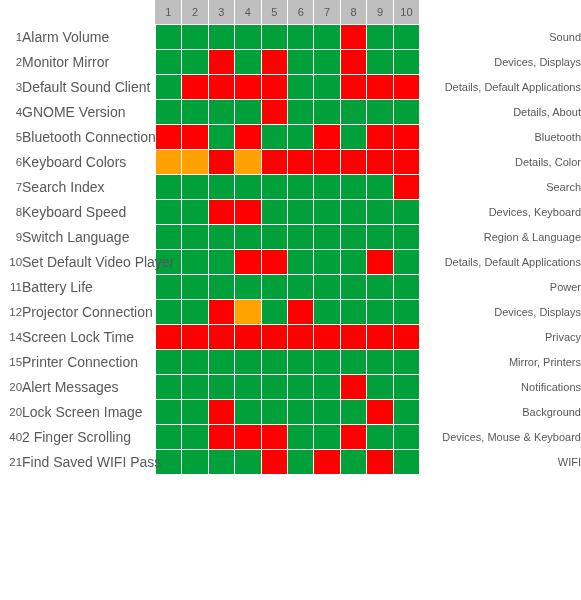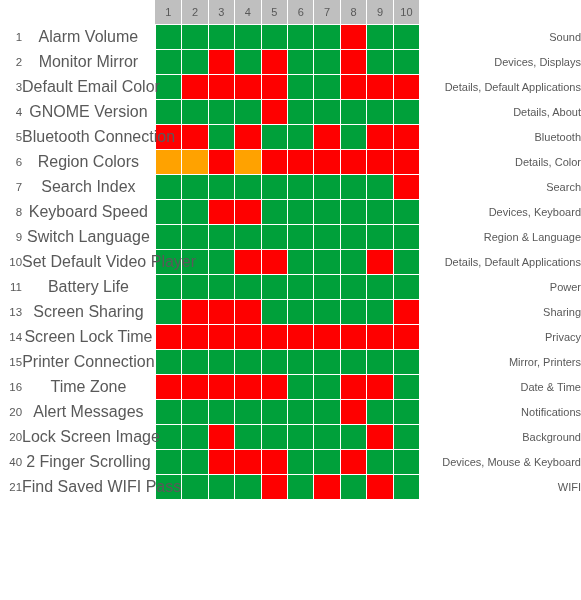--- a/index.html
+++ b/index.html
@@ -55,22 +55,22 @@
 
   .num-cell {
     font-size: 11.5px;
     text-align: right;
     padding-right: 6px;
     vertical-align: middle;
     color: #595959;
     white-space: nowrap;
   }
   .task-cell {
-    font-size: 16px;
-    text-align: center;
+    font-size: 14px;
+    text-align: left;
     vertical-align: middle;
     color: #595959;
     white-space: nowrap;
     padding-left: 1px;
   }
   .loc-cell {
     font-size: 11px;
     text-align: right;
     vertical-align: middle;
     color: #595959;
@@ -149,21 +149,21 @@
           <td class="grid-cell r" data-row="2"></td>
           <td class="grid-cell g" data-row="2"></td>
           <td class="grid-cell g" data-row="2"></td>
           <td class="grid-cell r" data-row="2"></td>
           <td class="grid-cell g" data-row="2"></td>
           <td class="grid-cell g" data-row="2"></td>
           <td class="loc-cell">Devices, Displays</td>
         </tr>
         <tr class="data-row">
           <td class="num-cell">3</td>
-          <td class="task-cell">Default Email Color</td>
+          <td class="task-cell">Default Sound Client</td>
           <td class="grid-cell g" data-row="3"></td>
           <td class="grid-cell r" data-row="3"></td>
           <td class="grid-cell r" data-row="3"></td>
           <td class="grid-cell r" data-row="3"></td>
           <td class="grid-cell r" data-row="3"></td>
           <td class="grid-cell g" data-row="3"></td>
           <td class="grid-cell g" data-row="3"></td>
           <td class="grid-cell r" data-row="3"></td>
           <td class="grid-cell r" data-row="3"></td>
           <td class="grid-cell r" data-row="3"></td>
@@ -194,21 +194,21 @@
           <td class="grid-cell g" data-row="5"></td>
           <td class="grid-cell g" data-row="5"></td>
           <td class="grid-cell r" data-row="5"></td>
           <td class="grid-cell g" data-row="5"></td>
           <td class="grid-cell r" data-row="5"></td>
           <td class="grid-cell r" data-row="5"></td>
           <td class="loc-cell">Bluetooth</td>
         </tr>
         <tr class="data-row">
           <td class="num-cell">6</td>
-          <td class="task-cell">Region Colors</td>
+          <td class="task-cell">Keyboard Colors</td>
           <td class="grid-cell o" data-row="6"></td>
           <td class="grid-cell o" data-row="6"></td>
           <td class="grid-cell r" data-row="6"></td>
           <td class="grid-cell o" data-row="6"></td>
           <td class="grid-cell r" data-row="6"></td>
           <td class="grid-cell r" data-row="6"></td>
           <td class="grid-cell r" data-row="6"></td>
           <td class="grid-cell r" data-row="6"></td>
           <td class="grid-cell r" data-row="6"></td>
           <td class="grid-cell r" data-row="6"></td>
@@ -283,33 +283,33 @@
           <td class="grid-cell g" data-row="11"></td>
           <td class="grid-cell g" data-row="11"></td>
           <td class="grid-cell g" data-row="11"></td>
           <td class="grid-cell g" data-row="11"></td>
           <td class="grid-cell g" data-row="11"></td>
           <td class="grid-cell g" data-row="11"></td>
           <td class="grid-cell g" data-row="11"></td>
           <td class="loc-cell">Power</td>
         </tr>
         <tr class="data-row">
-          <td class="num-cell">13</td>
-          <td class="task-cell">Screen Sharing</td>
-          <td class="grid-cell g" data-row="13"></td>
-          <td class="grid-cell r" data-row="13"></td>
-          <td class="grid-cell r" data-row="13"></td>
-          <td class="grid-cell r" data-row="13"></td>
-          <td class="grid-cell g" data-row="13"></td>
-          <td class="grid-cell g" data-row="13"></td>
-          <td class="grid-cell g" data-row="13"></td>
-          <td class="grid-cell g" data-row="13"></td>
-          <td class="grid-cell g" data-row="13"></td>
-          <td class="grid-cell r" data-row="13"></td>
-          <td class="loc-cell">Sharing</td>
+          <td class="num-cell">12</td>
+          <td class="task-cell">Projector Connection</td>
+          <td class="grid-cell g" data-row="12"></td>
+          <td class="grid-cell g" data-row="12"></td>
+          <td class="grid-cell r" data-row="12"></td>
+          <td class="grid-cell o" data-row="12"></td>
+          <td class="grid-cell g" data-row="12"></td>
+          <td class="grid-cell r" data-row="12"></td>
+          <td class="grid-cell g" data-row="12"></td>
+          <td class="grid-cell g" data-row="12"></td>
+          <td class="grid-cell g" data-row="12"></td>
+          <td class="grid-cell g" data-row="12"></td>
+          <td class="loc-cell">Devices, Displays</td>
         </tr>
         <tr class="data-row">
           <td class="num-cell">14</td>
           <td class="task-cell">Screen Lock Time</td>
           <td class="grid-cell r" data-row="14"></td>
           <td class="grid-cell r" data-row="14"></td>
           <td class="grid-cell r" data-row="14"></td>
           <td class="grid-cell r" data-row="14"></td>
           <td class="grid-cell r" data-row="14"></td>
           <td class="grid-cell r" data-row="14"></td>
@@ -326,35 +326,20 @@
           <td class="grid-cell g" data-row="15"></td>
           <td class="grid-cell g" data-row="15"></td>
           <td class="grid-cell g" data-row="15"></td>
           <td class="grid-cell g" data-row="15"></td>
           <td class="grid-cell g" data-row="15"></td>
           <td class="grid-cell g" data-row="15"></td>
           <td class="grid-cell g" data-row="15"></td>
           <td class="grid-cell g" data-row="15"></td>
           <td class="grid-cell g" data-row="15"></td>
           <td class="loc-cell">Mirror, Printers</td>
-        </tr>
-        <tr class="data-row">
-          <td class="num-cell">16</td>
-          <td class="task-cell">Time Zone</td>
-          <td class="grid-cell r" data-row="16"></td>
-          <td class="grid-cell r" data-row="16"></td>
-          <td class="grid-cell r" data-row="16"></td>
-          <td class="grid-cell r" data-row="16"></td>
-          <td class="grid-cell r" data-row="16"></td>
-          <td class="grid-cell g" data-row="16"></td>
-          <td class="grid-cell g" data-row="16"></td>
-          <td class="grid-cell r" data-row="16"></td>
-          <td class="grid-cell r" data-row="16"></td>
-          <td class="grid-cell g" data-row="16"></td>
-          <td class="loc-cell">Date &amp; Time</td>
         </tr>
         <tr class="data-row">
           <td class="num-cell">20</td>
           <td class="task-cell">Alert Messages</td>
           <td class="grid-cell g" data-row="18"></td>
           <td class="grid-cell g" data-row="18"></td>
           <td class="grid-cell g" data-row="18"></td>
           <td class="grid-cell g" data-row="18"></td>
           <td class="grid-cell g" data-row="18"></td>
           <td class="grid-cell g" data-row="18"></td>

